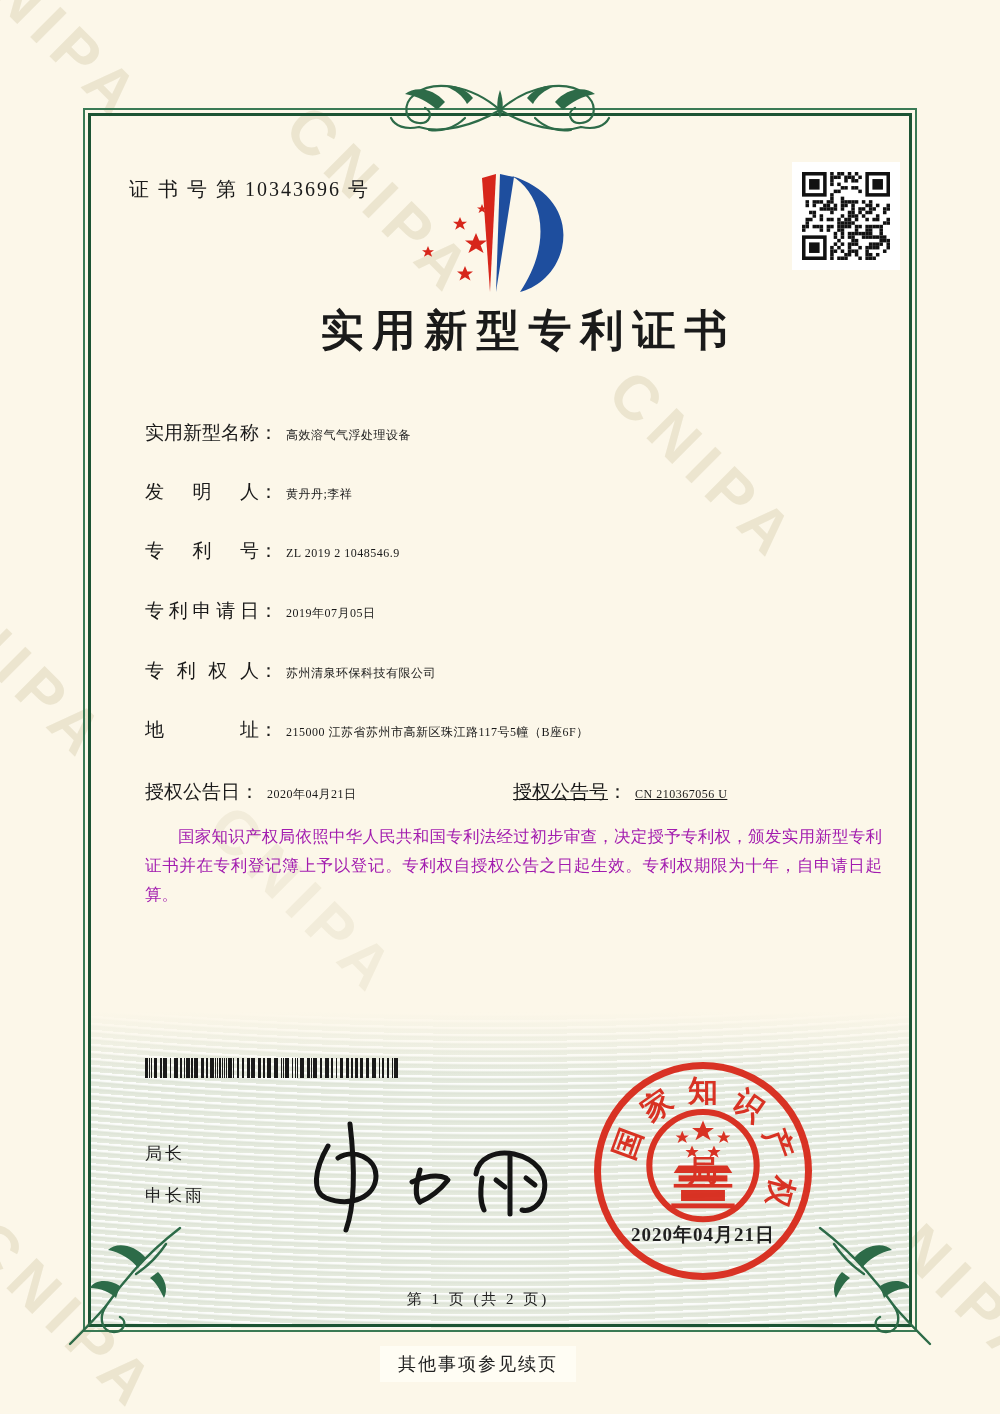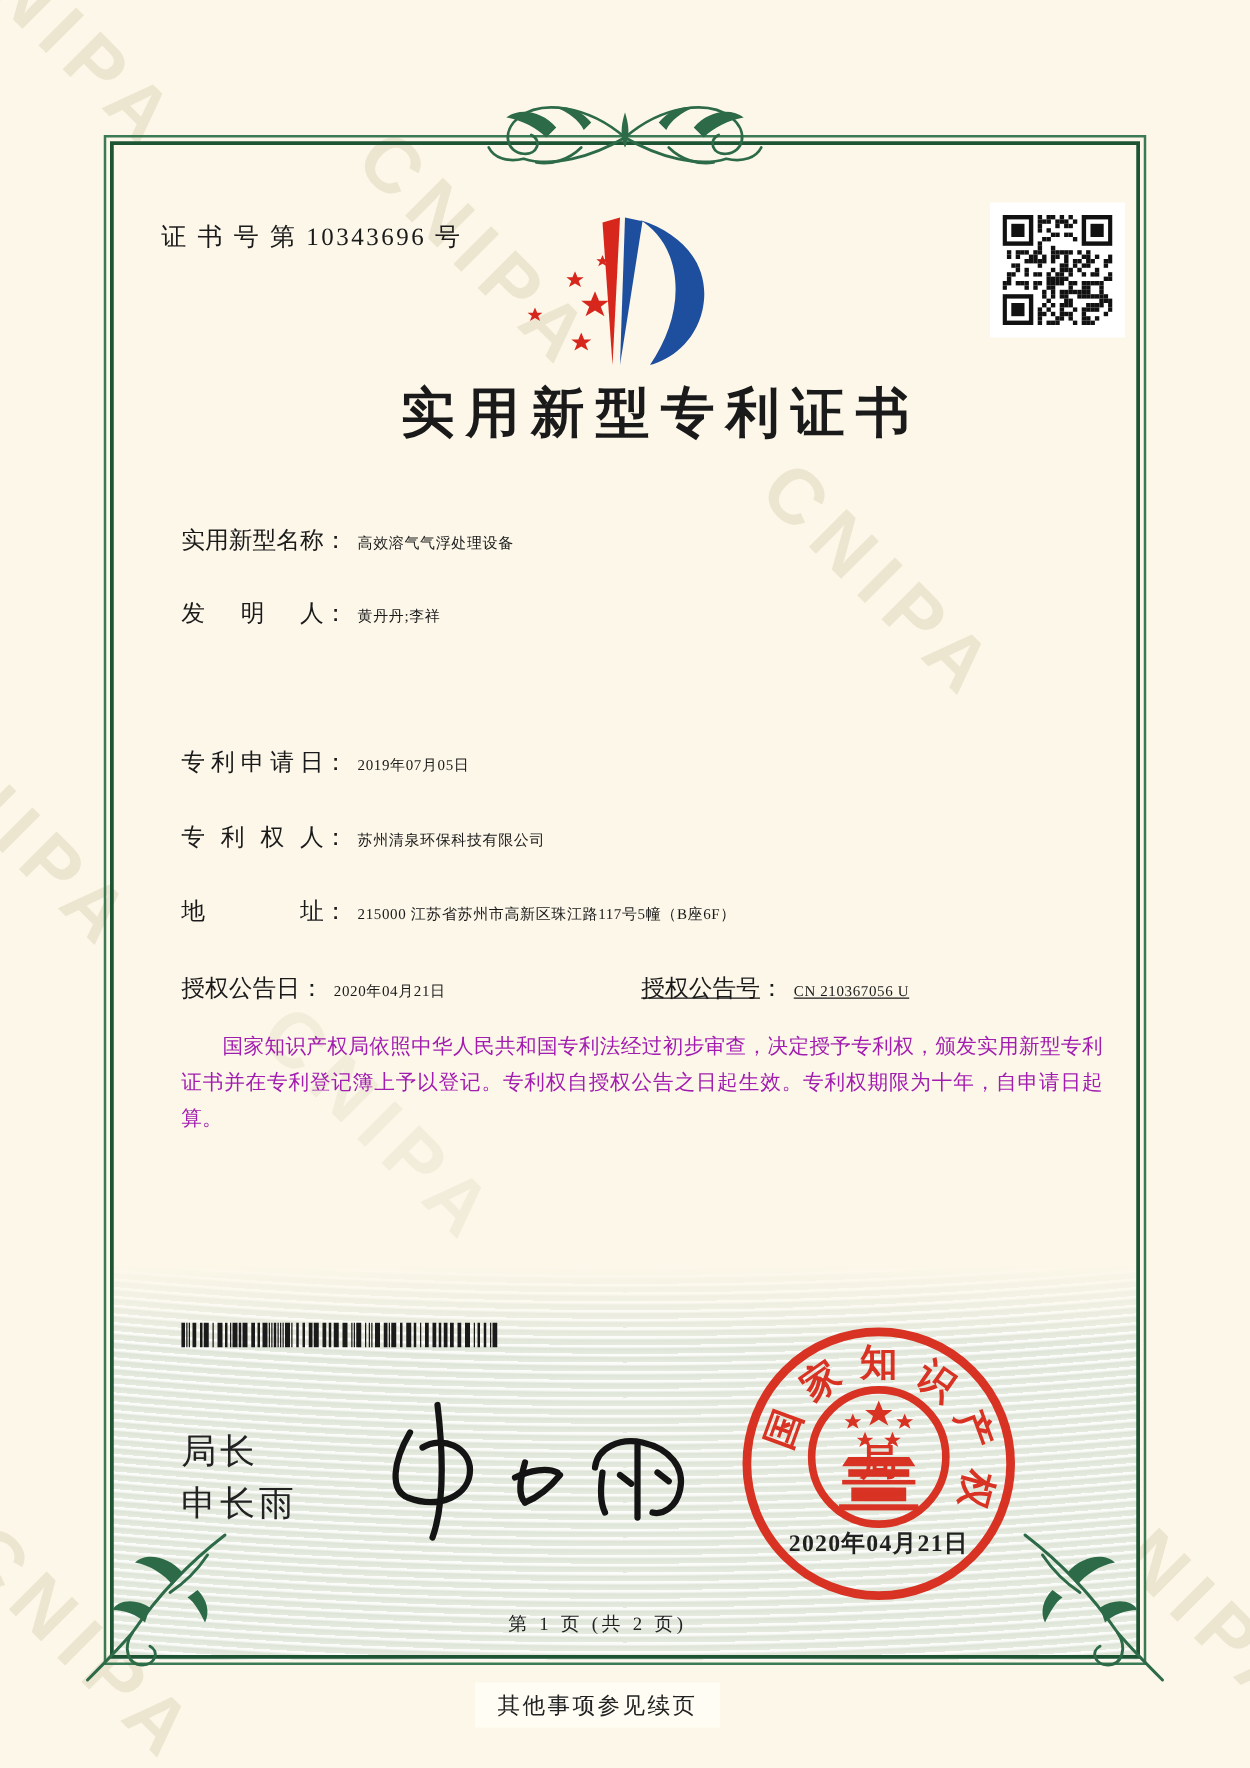--- a/index.html
+++ b/index.html
@@ -45,21 +45,21 @@
   .fcolon{display:inline-block;margin-right:8px;}
   .fvalue{font-size:12px;letter-spacing:.5px;}
   .pair2{position:absolute;left:368px;top:0;text-decoration:underline;}
 
   .body-text{left:145px;top:822px;width:737px;font-size:16.5px;line-height:29px;
              text-align:justify;color:#a21caf;}
   .body-text p{margin:0;text-indent:2em;}
 
   .barcode{left:145px;top:1058px;width:253px;height:20px;}
 
-  .director{left:145px;font-size:28px;letter-spacing:3px;color:#222;
+  .director{left:145px;font-size:17px;letter-spacing:3px;color:#222;
             font-family:"Liberation Sans","DejaVu Sans",sans-serif;}
   .sig{left:300px;top:1118px;}
 
   .seal{left:594px;top:1062px;width:218px;height:218px;opacity:.95;}
   .seal-ring{position:absolute;inset:0;border:7px solid #d8291a;border-radius:50%;}
   .seal-char{position:absolute;left:50%;top:50%;width:32px;height:32px;
              margin-left:-16px;margin-top:-16px;text-align:center;font-size:30px;
              font-weight:bold;color:#d8291a;line-height:32px;}
   .seal-char:nth-child(1){transform:rotate(-105deg) translateY(-80px);}
   .seal-char:nth-child(2){transform:rotate(-70deg)  translateY(-80px);}
@@ -373,20 +373,23 @@
     </div>
 
     <div class="abs title">实用新型专利证书</div>
 
     <div class="abs field-row" style="top:420px">
       <span class="flabel">实用新型名称</span><span class="fcolon">：</span><span class="fvalue">高效溶气气浮处理设备</span>
     </div>
     <div class="abs field-row" style="top:479px">
       <span class="flabel">发明人</span><span class="fcolon">：</span><span class="fvalue">黄丹丹;李祥</span>
     </div>
+    <div class="abs field-row" style="top:538px">
+      <span class="flabel">专利号</span><span class="fcolon">：</span><span class="fvalue">ZL 2019 2 1048546.9</span>
+    </div>
     <div class="abs field-row" style="top:598px">
       <span class="flabel">专利申请日</span><span class="fcolon">：</span><span class="fvalue">2019年07月05日</span>
     </div>
     <div class="abs field-row" style="top:658px">
       <span class="flabel">专利权人</span><span class="fcolon">：</span><span class="fvalue">苏州清泉环保科技有限公司</span>
     </div>
     <div class="abs field-row" style="top:717px">
       <span class="flabel">地址</span><span class="fcolon">：</span><span class="fvalue">215000 江苏省苏州市高新区珠江路117号5幢（B座6F）</span>
     </div>
 

